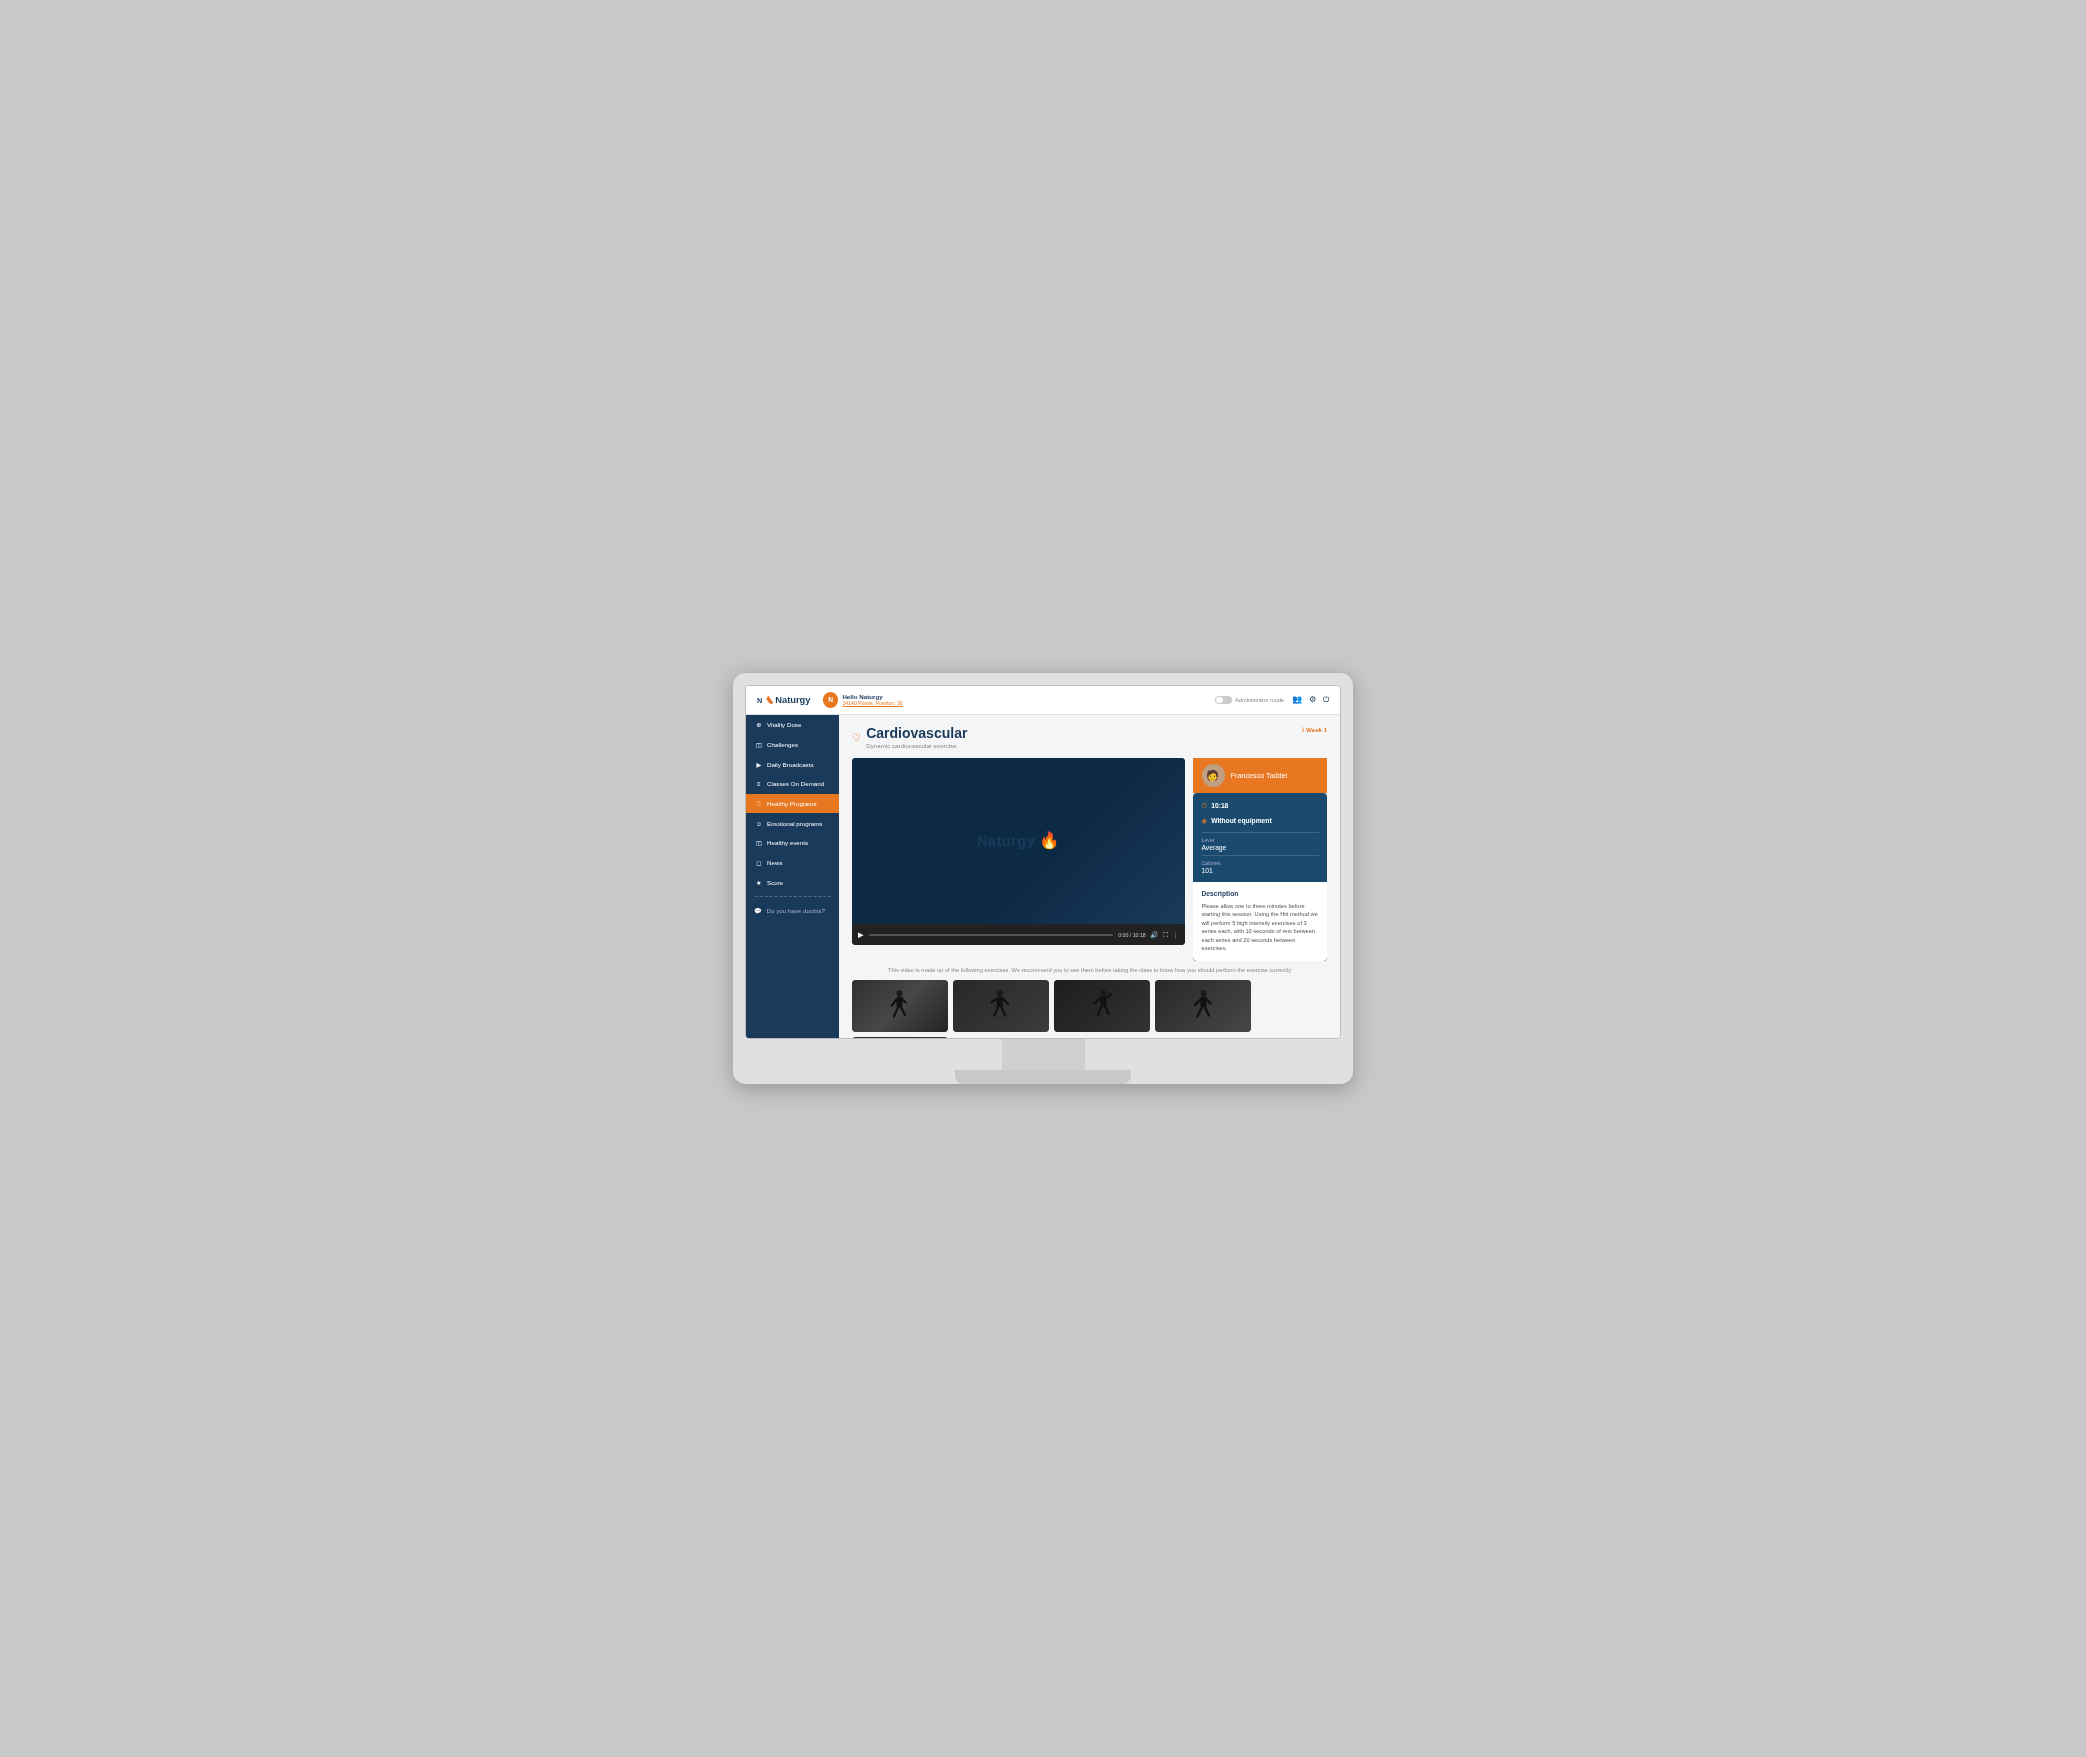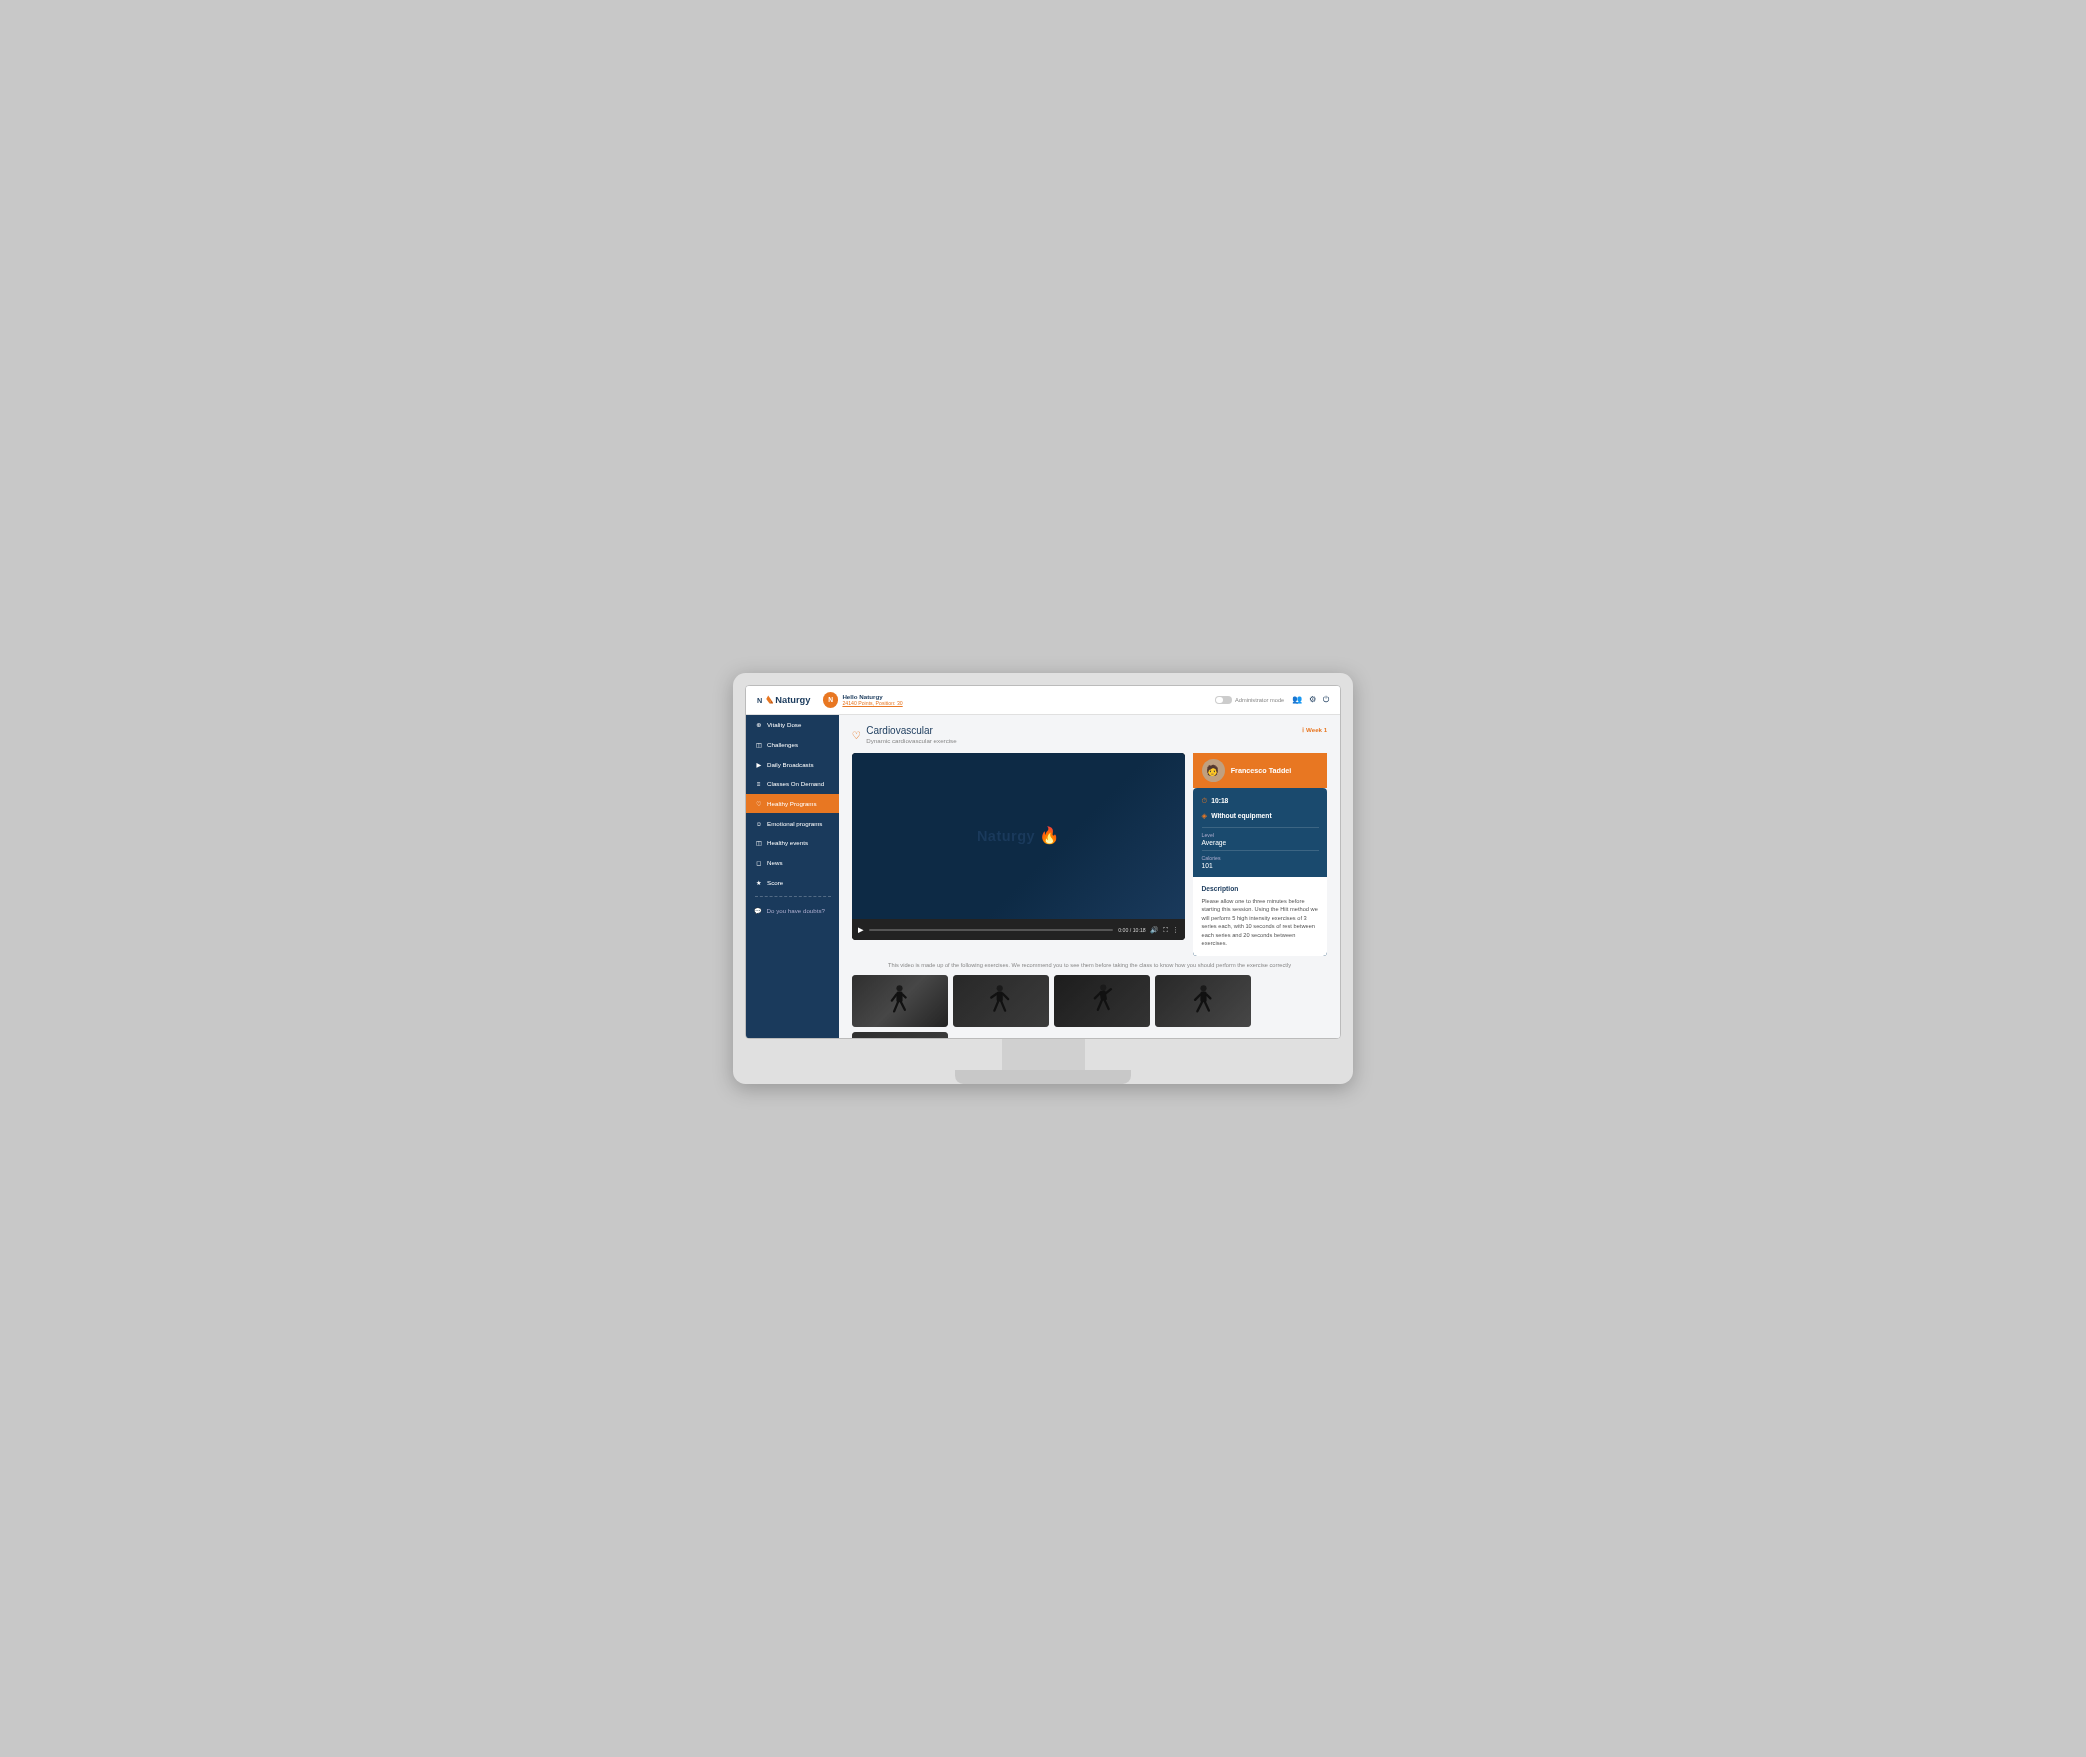--- a/index.html
+++ b/index.html
@@ -202,22 +202,22 @@
     .page-title-section {
       display: flex;
       align-items: center;
       gap: 5.2px;
     }
     .heart-icon {
       color: #e87722;
       font-size: 10.3px;
     }
     .page-title {
-      font-size: 10px;
-      font-weight: normal;
+      font-size: 14px;
+      font-weight: bold;
       color: #1a3a5c;
     }
     .page-subtitle {
       font-size: 6.2px;
       color: #888;
       margin-top: 1px;
     }
     .week-badge {
       display: flex;
       align-items: center;
@@ -359,21 +359,21 @@
       overflow: hidden;
       flex-shrink: 0;
       display: flex;
       align-items: center;
       justify-content: center;
       font-size: 10.3px;
     }
     .trainer-name {
       color: #fff;
       font-size: 7.2px;
-      font-weight: bold;
+      font-weight: normal;
     }
 
     
     .description-panel {
       background: #fff;
       border-radius: 0 0 4.1px 4.1px;
       padding: 8.3px;
     }
     .desc-title {
       font-size: 6.7px;

